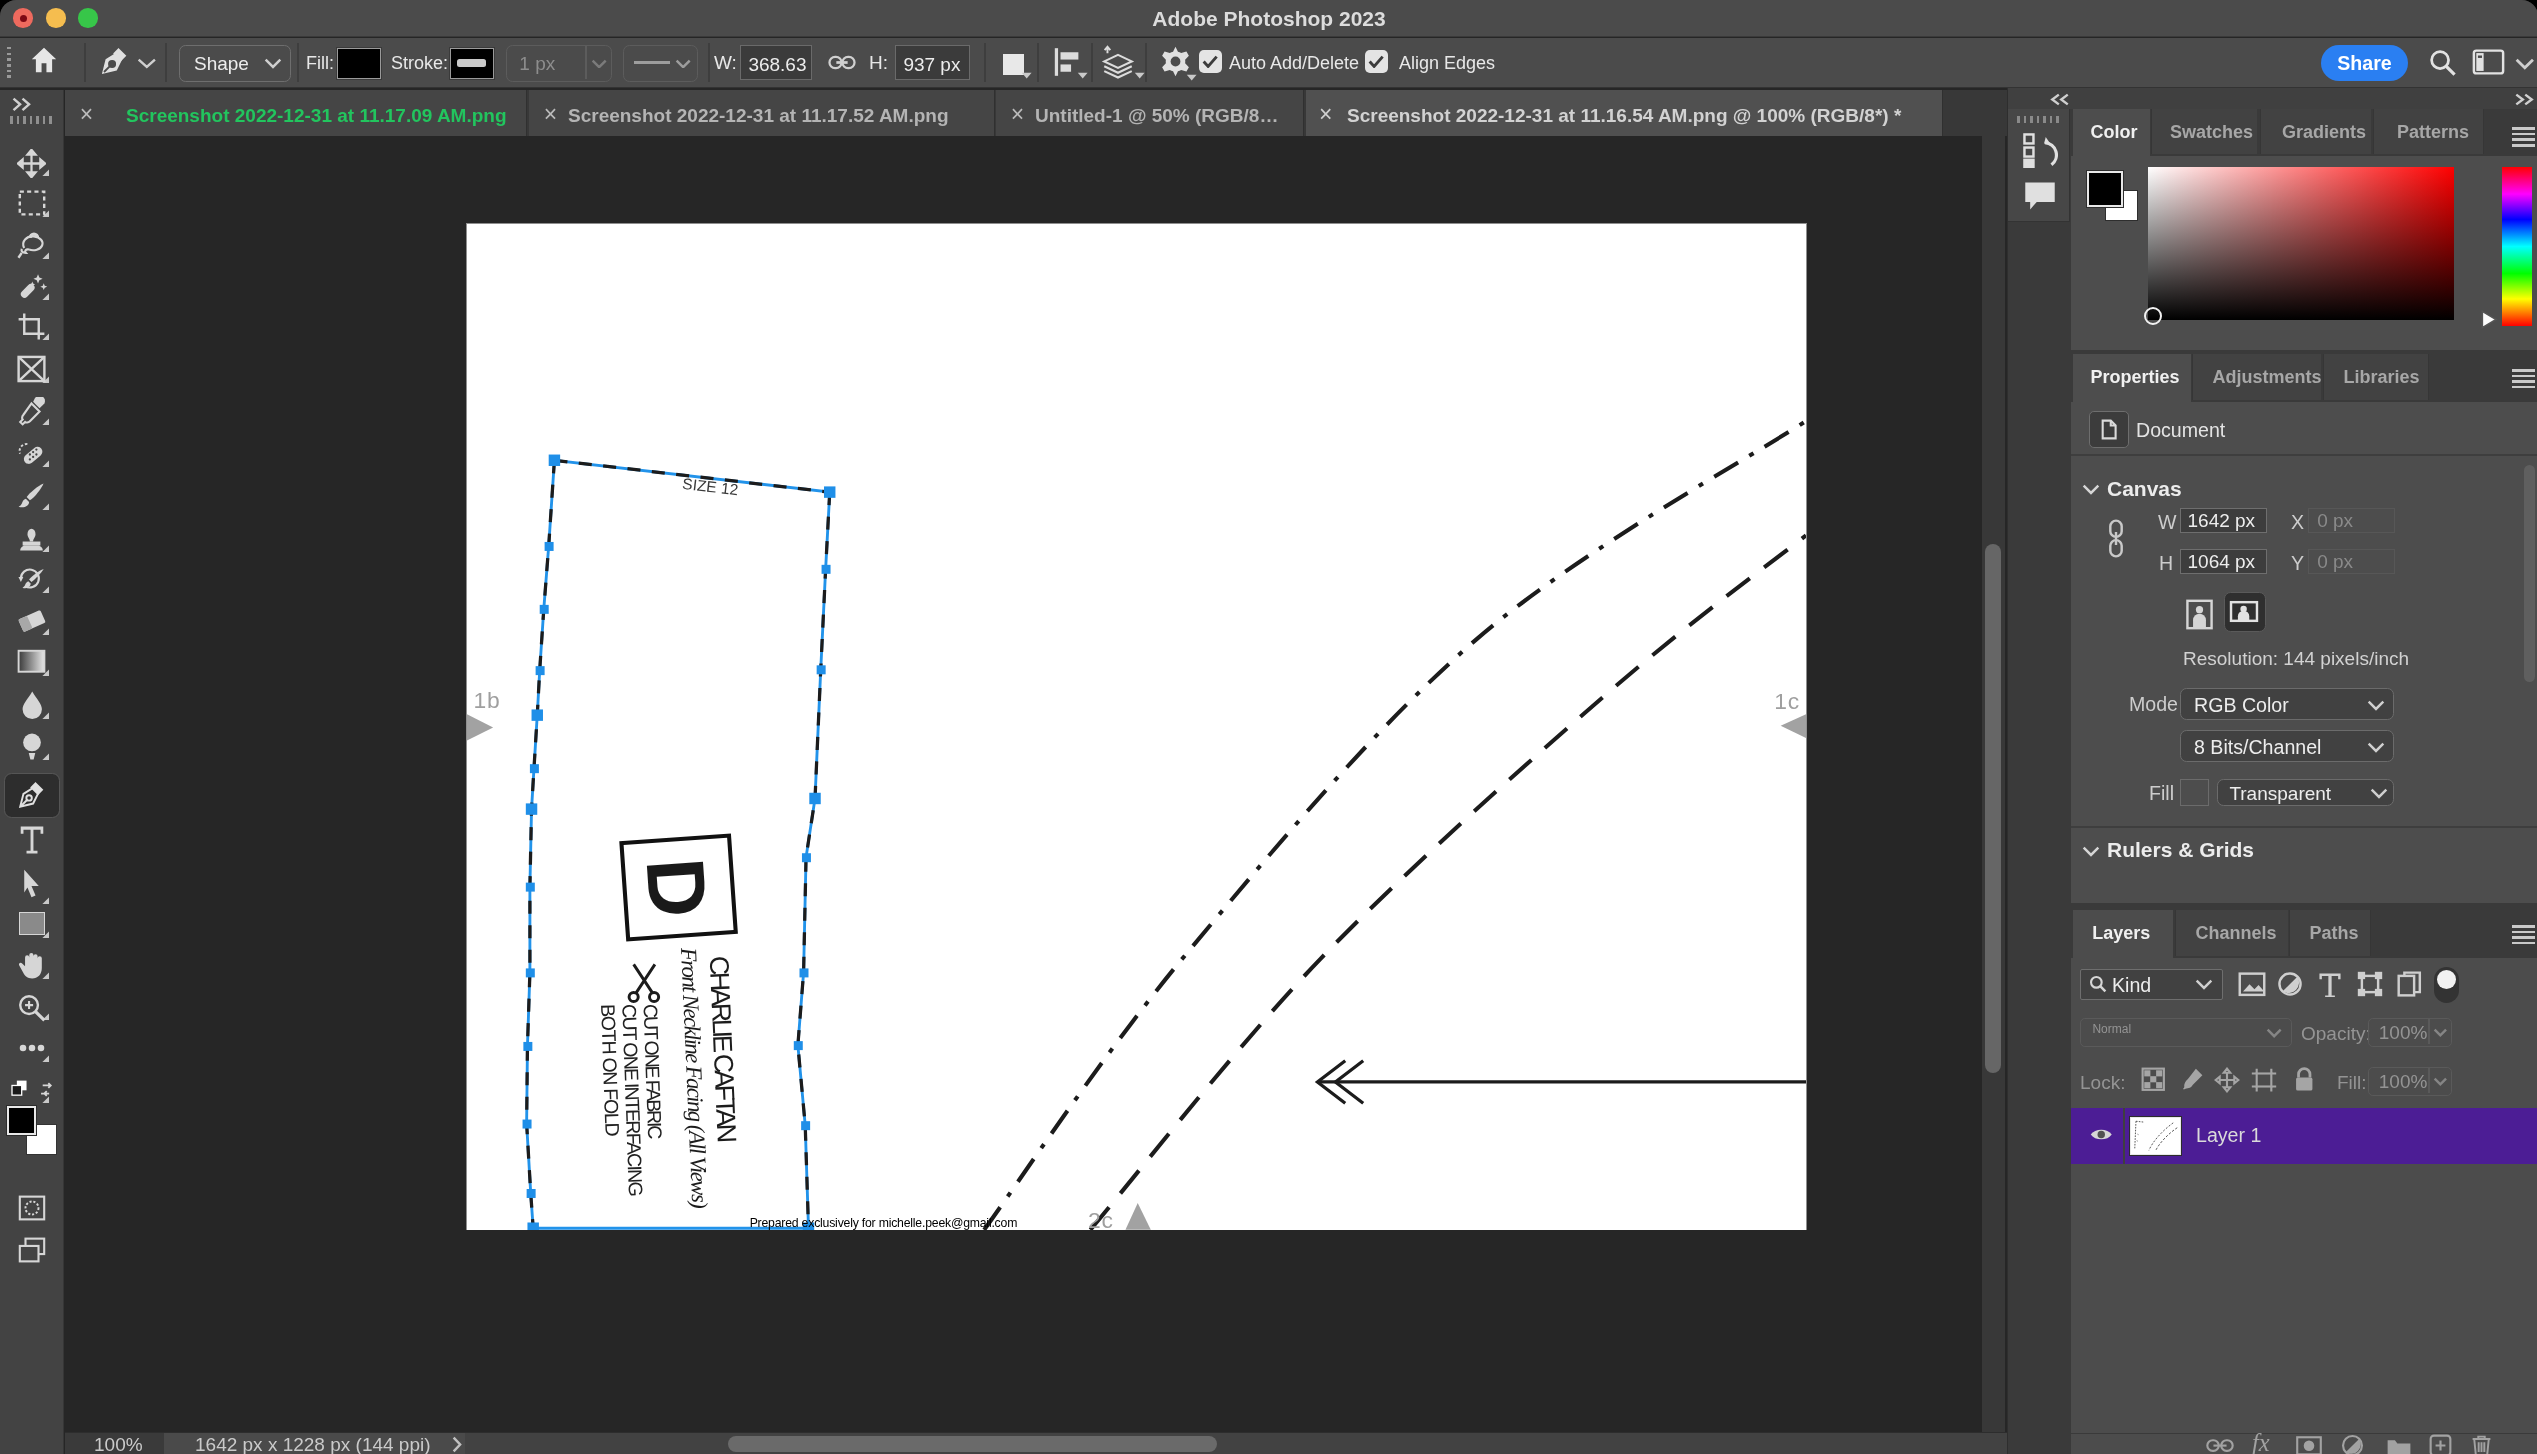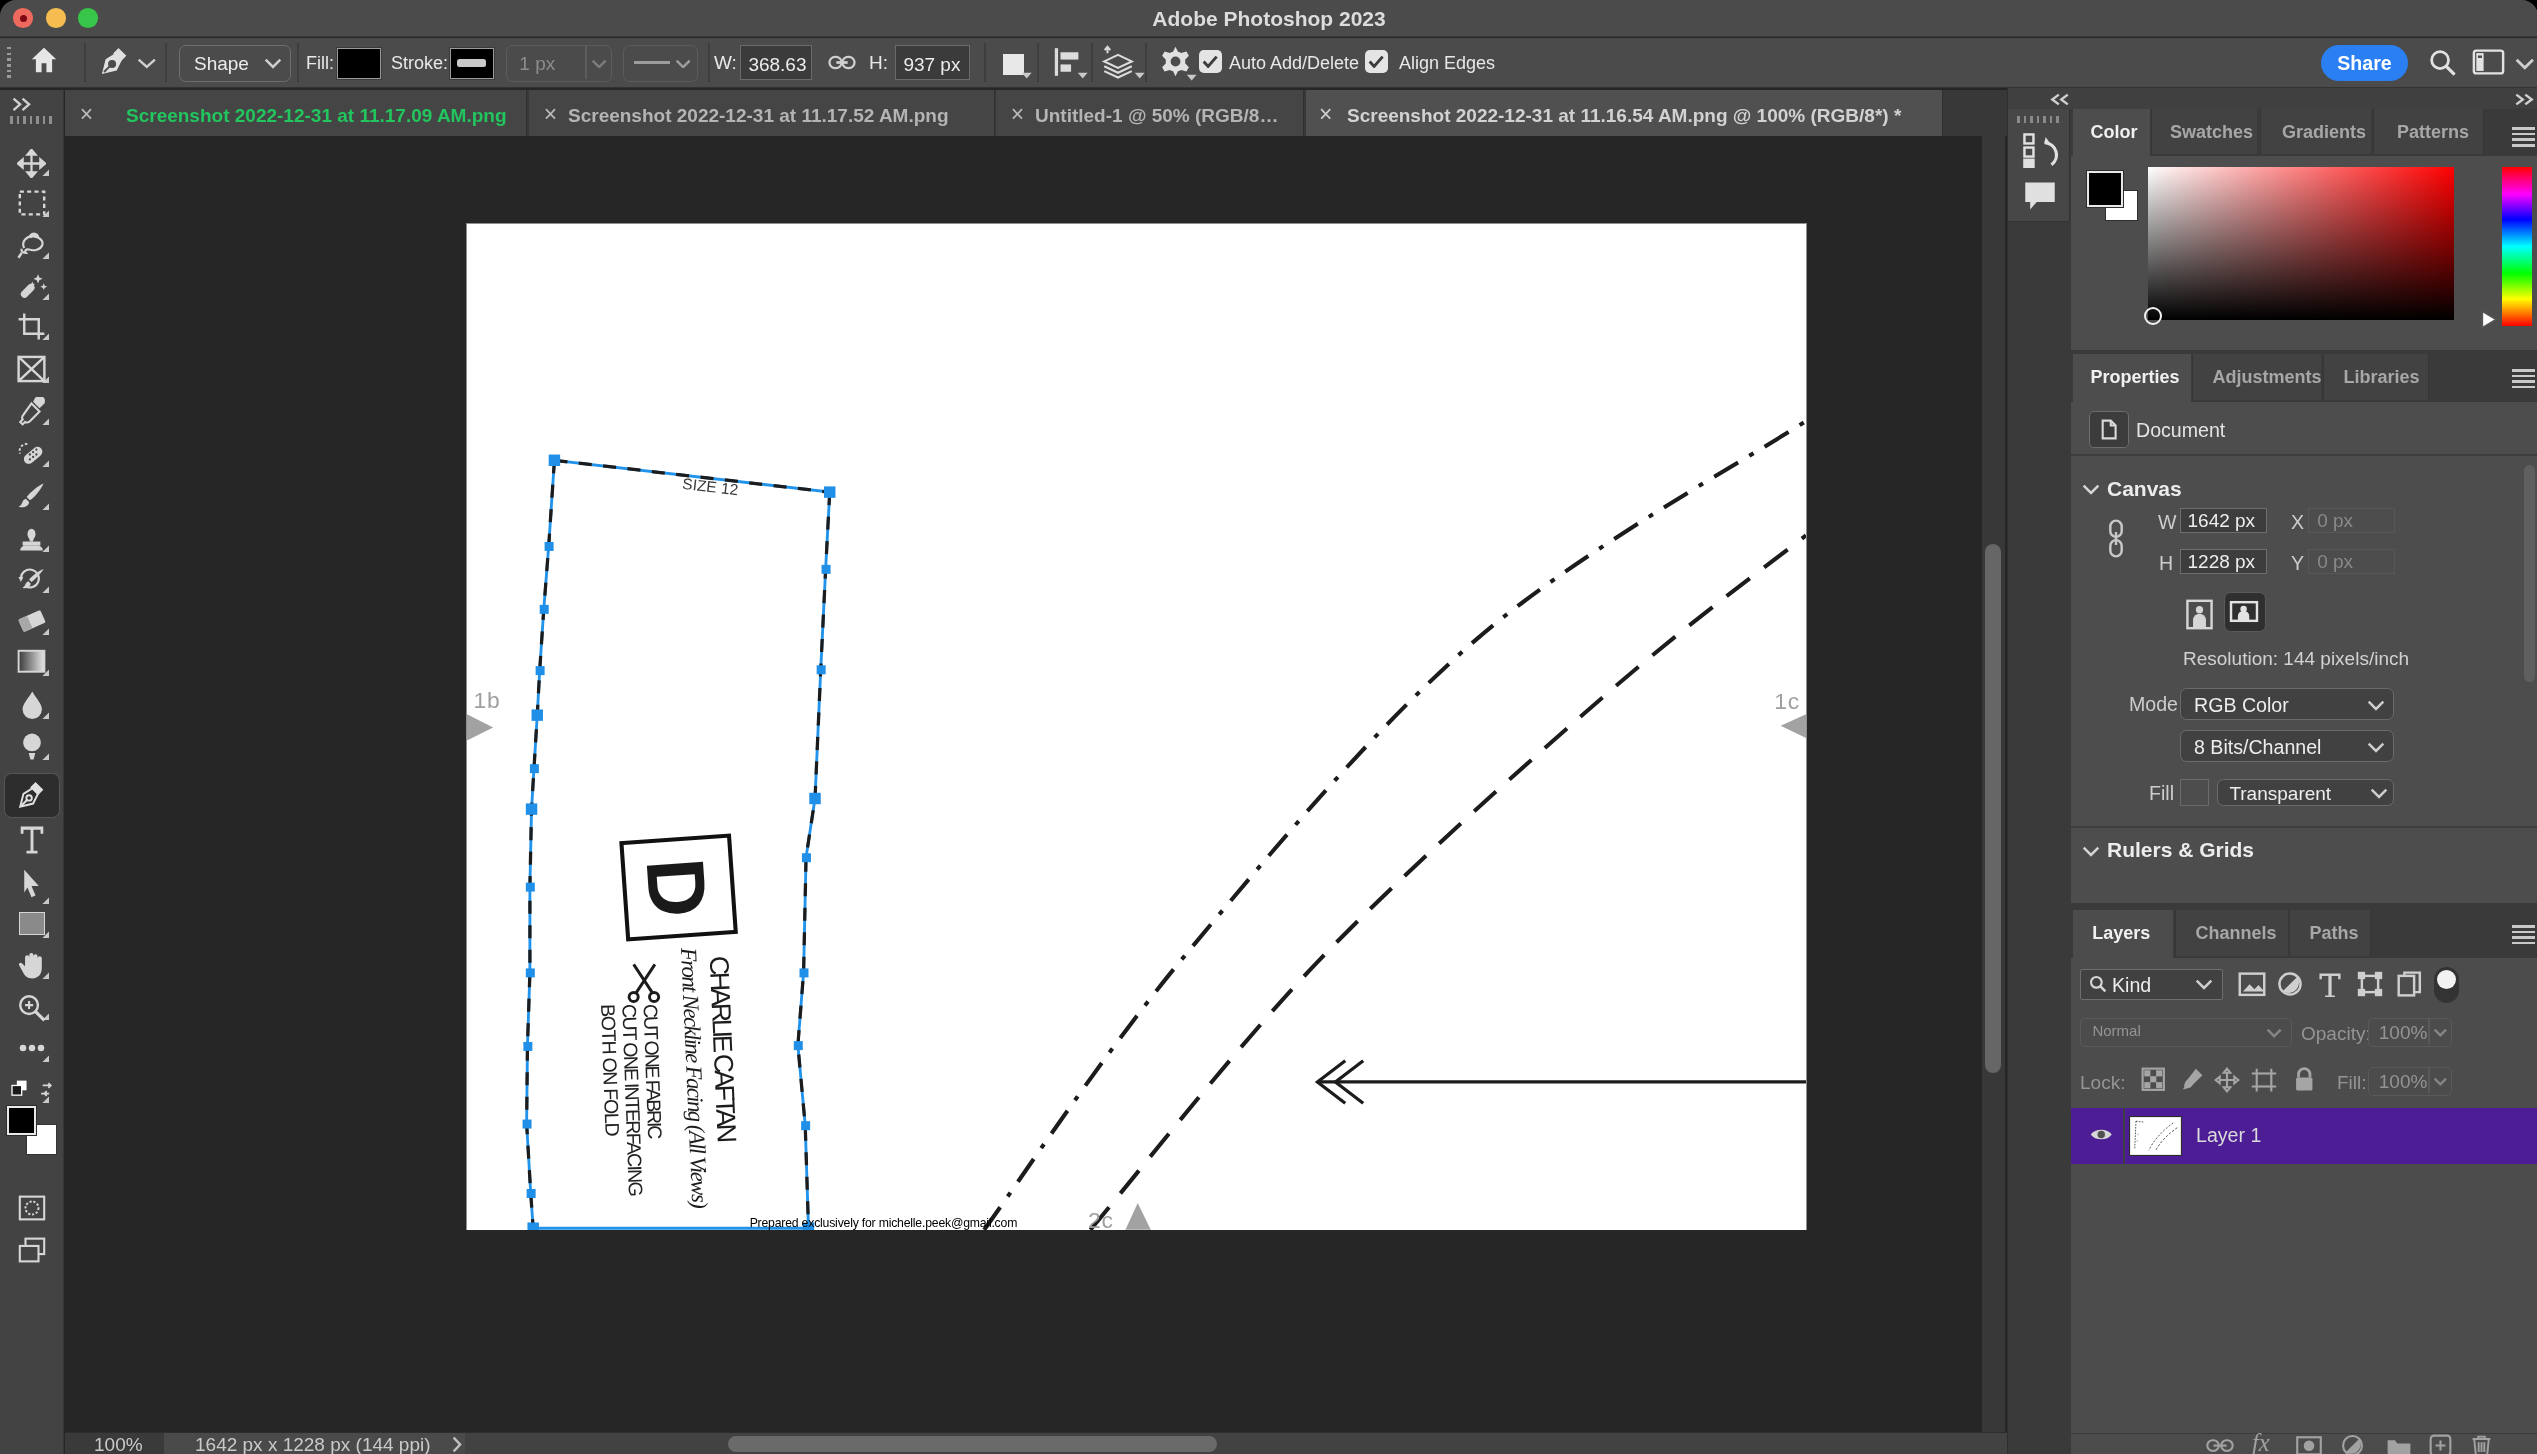--- a/index.html
+++ b/index.html
@@ -665,21 +665,21 @@
       <div class="abs" style="left:109px;top:106px;width:87px;height:25px;background:#3d3d3d;border:1.6px solid #6e6e6e;">
             <span class="abs" style="left:6.5px;top:0.8px;font-size:19px;color:#ededed;">1642 px</span>
           </div>
       <span class="abs" style="left:220px;top:109px;font-size:19.6px;color:#cdcdcd;">X</span>
       <div class="abs" style="left:237px;top:106px;width:87px;height:25px;border:1.6px solid #575757;">
             <span class="abs" style="left:8.2px;top:0.8px;font-size:19px;color:#8a8a8a;">0 px</span>
           </div>
 
       <span class="abs" style="left:88px;top:150px;font-size:19.6px;color:#cdcdcd;">H</span>
       <div class="abs" style="left:109px;top:147px;width:87px;height:25px;background:#3d3d3d;border:1.6px solid #6e6e6e;">
-            <span class="abs" style="left:6.5px;top:0.8px;font-size:19px;color:#ededed;">1228 px</span>
+            <span class="abs" style="left:6.5px;top:0.8px;font-size:19px;color:#ededed;">1064 px</span>
           </div>
       <span class="abs" style="left:220px;top:150px;font-size:19.6px;color:#cdcdcd;">Y</span>
       <div class="abs" style="left:237px;top:147px;width:87px;height:25px;border:1.6px solid #575757;">
             <span class="abs" style="left:8.2px;top:0.8px;font-size:19px;color:#8a8a8a;">0 px</span>
           </div>
 
       <svg class="abs" style="left:114px;top:196px;" width="29" height="33" viewBox="0 0 36 40">
             <rect x="3" y="3" width="30" height="34" fill="none" stroke="#d6d6d6" stroke-width="3"></rect>
             <circle cx="18" cy="14" r="4.5" fill="#d6d6d6"></circle>
             <path d="M10 37 v-10 a8 8 0 0 1 16 0 v10 z" fill="#d6d6d6"></path>
@@ -790,21 +790,21 @@
       <svg class="abs" style="left:326px;top:13px;" width="24.5" height="26" viewBox="0 0 30 32">
             <rect x="2" y="6" width="19" height="24" fill="none" stroke="#cfcfcf" stroke-width="3"></rect>
             <path d="M9 6 v-4 h19 v24 h-7" fill="none" stroke="#cfcfcf" stroke-width="3"></path>
           </svg>
 
       <div class="abs" style="left:363px;top:9px;width:25px;height:36px;border-radius:13px;background:#333;">
         <div class="abs" style="left:3.3px;top:3.3px;width:19px;height:19px;border-radius:50%;background:#f2f2f2;"></div>
       </div>
 
       <div class="abs" style="left:9px;top:60px;width:212px;height:29px;border:1.6px solid #5a5a5a;border-radius:4.9px;">
-        <span class="abs" style="left:11.4px;top:3.3px;font-size:15px;color:#949494;">Normal</span>
+        <span class="abs" style="left:11.4px;top:3.3px;font-size:12px;color:#949494;">Normal</span>
         <svg class="abs" style="left:185px;top:9px;" width="16.3" height="10.6" viewBox="0 0 20 13">
               <path d="M2 2 l8 8 8 -8" fill="none" stroke="#858585" stroke-width="3"></path>
             </svg>
       </div>
 
       <span class="abs" style="left:230px;top:65px;font-size:19px;color:#949494;">Opacity:</span>
 
       <div class="abs" style="left:297px;top:60px;width:84px;height:29px;border:1.6px solid #5a5a5a;border-radius:4.9px;">
         <span class="abs" style="left:9.8px;top:3.3px;font-size:19px;color:#949494;">100%</span>
         <div class="abs" style="left:59px;top:0;width:1.6px;height:25px;background:#5a5a5a;"></div>

